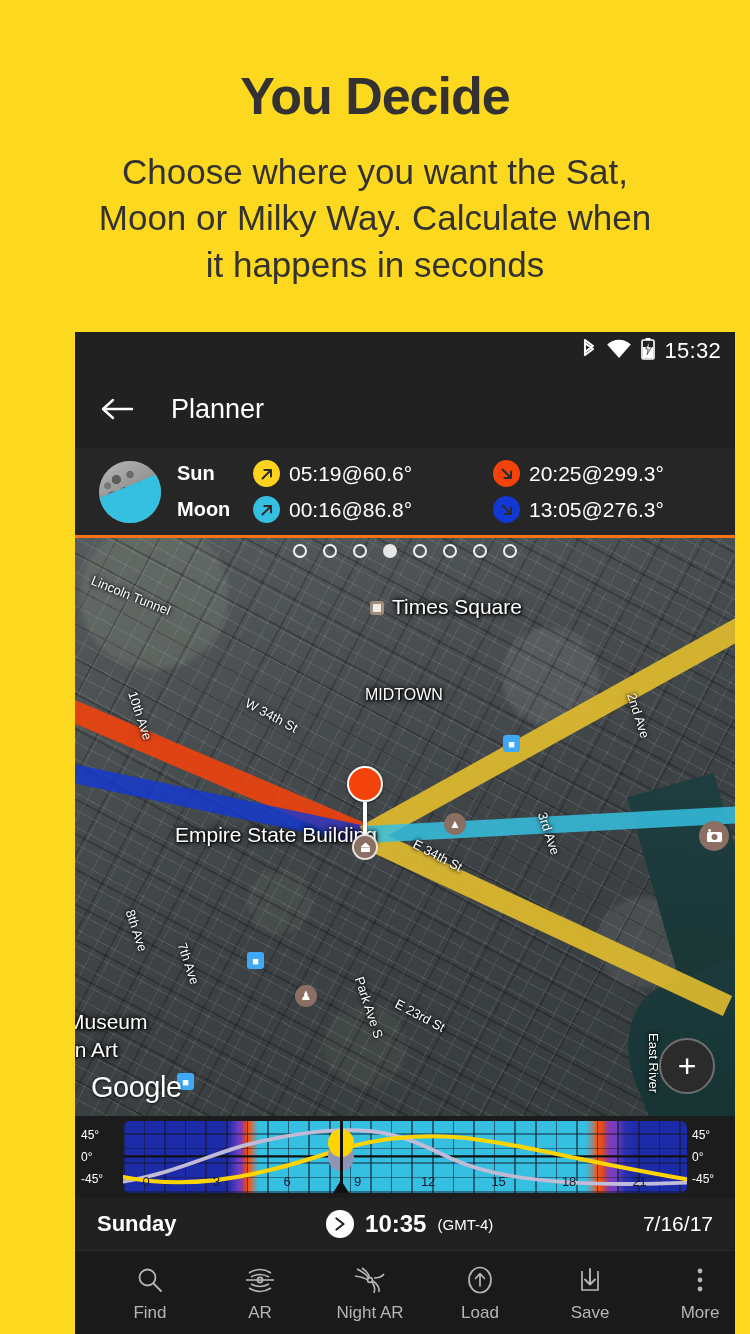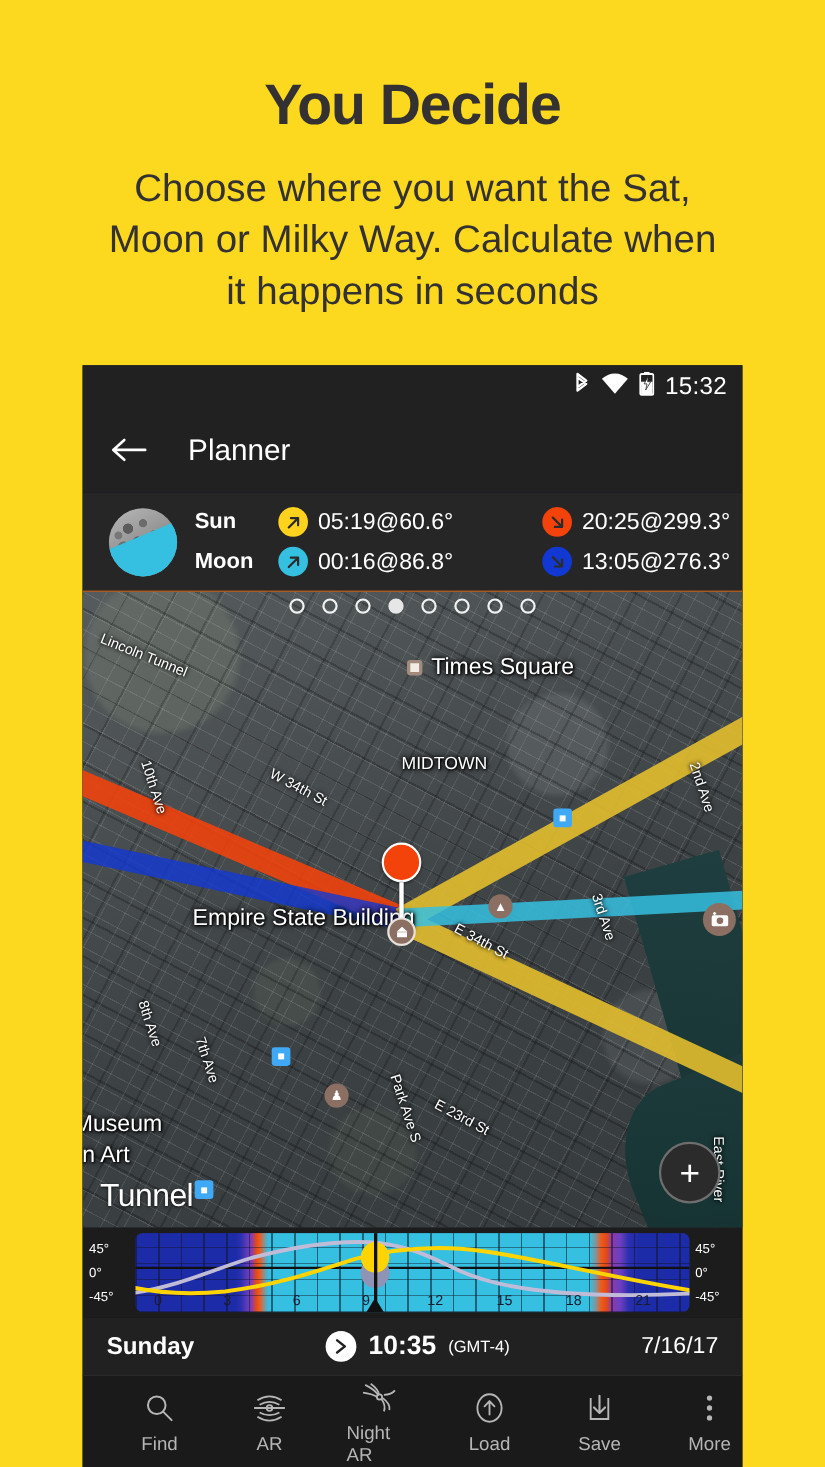--- a/index.html
+++ b/index.html
@@ -16,22 +16,22 @@
     font-size:52px; font-weight:bold; color:#333132;
     letter-spacing:-1px; margin-top:68px; line-height:1.1;
   }
   .promo-sub {
     font-size:35px; color:#333132; line-height:1.32; margin-top:24px;
     padding:0 90px;
   }
 
   
   .phone {
-    position:absolute; left:75px; top:332px; width:600px; height:1002px;
-    background:#0f172a; overflow:hidden;
+    position:absolute; left:75px; top:332px; width:660px; height:1002px;
+    background:#f97316; overflow:hidden;
   }
 
   
   .statusbar {
     position:relative; height:38px; background:#212121;
     display:flex; align-items:center; justify-content:flex-end;
     padding-right:14px; gap:9px;
   }
   .sb-icon { display:block; }
   .sb-time { color:#fff; font-size:22px; font-weight:400; letter-spacing:.3px; }
@@ -40,21 +40,21 @@
   .appbar {
     height:78px; background:#212121; display:flex; align-items:center;
     padding-left:26px; gap:36px;
   }
   .back-arrow { width:34px; height:24px; position:relative; cursor:pointer; }
   .appbar-title { color:#fff; font-size:27px; font-weight:400; }
 
   
   .infopanel {
     height:90px; background:#262626; display:flex; align-items:center;
-    padding:0 18px 0 24px; border-bottom:1px solid #f97316;
+    padding:0 18px 0 24px; border-bottom:3px solid #f97316;
   }
   .moonphase {
     width:62px; height:62px; border-radius:50%; flex:none; position:relative;
     overflow:hidden; background:#8d8d8d;
     margin-right:16px;
   }
   .moon-tex {
     position:absolute; inset:0; border-radius:50%;
     background:
       radial-gradient(circle at 28% 30%, #5c5c5c 0 7%, transparent 8%),
@@ -409,21 +409,21 @@
       <div class="marker" style="left:272px; top:228px;">
         <div class="head"></div>
         <div class="stem"></div>
         <div class="base">
           <svg width="15" height="13" viewBox="0 0 15 13">
               <path d="M1.5 11h12M3 11V6.5h9V11M7.5 1.5 2.5 6h10z" fill="#fff"></path>
             </svg>
         </div>
       </div>
 
-      <div class="gmark">Tunnel</div>
+      <div class="gmark">Google</div>
       <div class="fab">+</div>
     </div>
 
     <div class="graphwrap">
       <div class="axis left">
         <div>45°</div>
         <div>0°</div>
         <div>-45°</div>
       </div>
 

